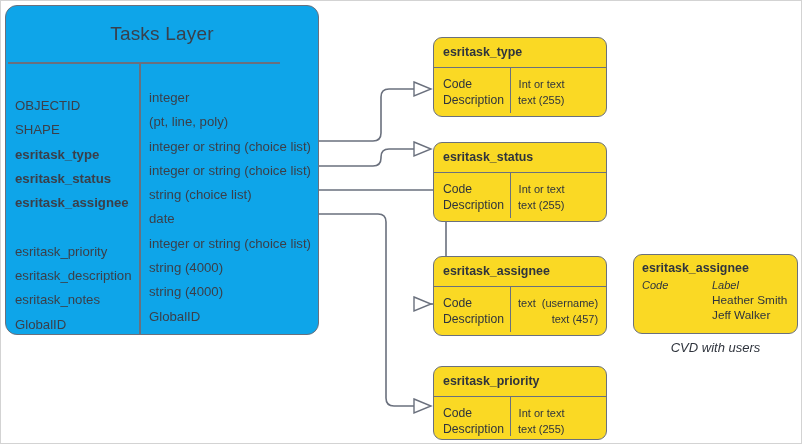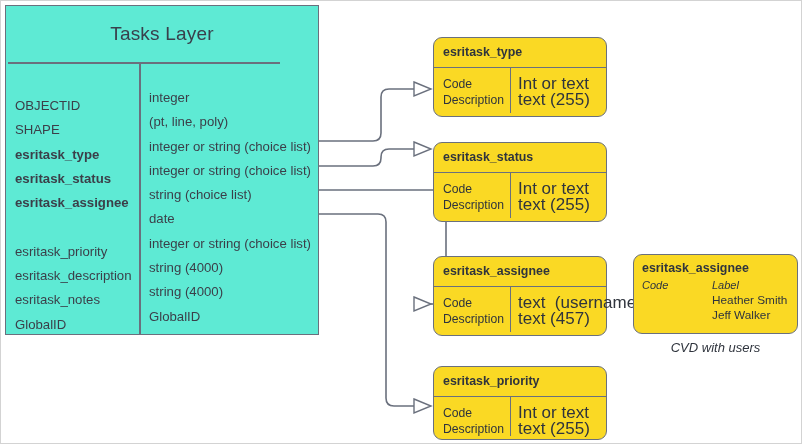--- a/index.html
+++ b/index.html
@@ -20,22 +20,22 @@
   }
 
   
   .entity {
     position: absolute;
     left: 4px;
     top: 4px;
     width: 314px;
     height: 330px;
     border: 1.6px solid #6a707d;
-    border-radius: 0;
-    background: #5eead4;
+    border-radius: 12px;
+    background: #0ea5e9;
     box-sizing: border-box;
   }
   .entity-title {
     position: absolute;
     left: 0;
     top: 0;
     width: 100%;
     height: 56px;
     line-height: 56px;
     text-align: center;
@@ -125,24 +125,25 @@
     left: 9px;
     top: 38px;
     font-size: 12.2px;
     color: #2f343d;
     line-height: 16px;
   }
   .dbox-types {
     position: absolute;
     left: 84px;
     top: 38px;
-    font-size: 17px;
+    font-size: 11px;
     color: #2f343d;
     line-height: 16px;
     white-space: nowrap;
+    text-align: right;
   }
 
   
   .cvd {
     position: absolute;
     left: 632px;
     top: 253px;
     width: 165px;
     height: 80px;
     background: #fad924;

